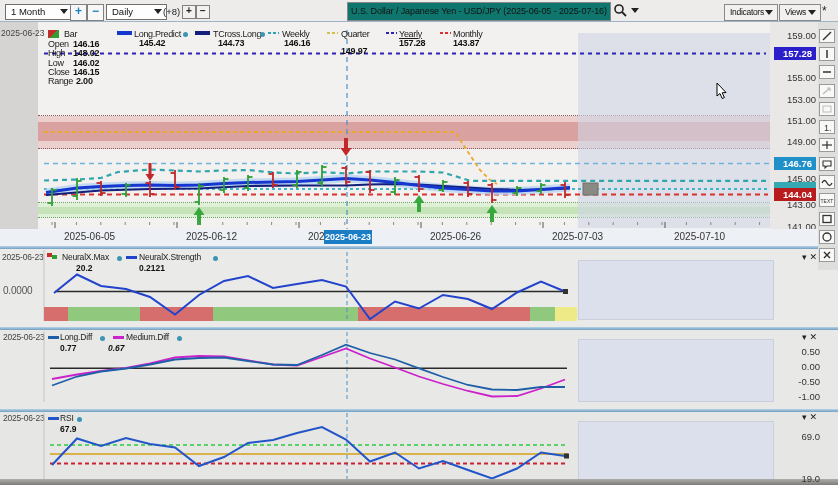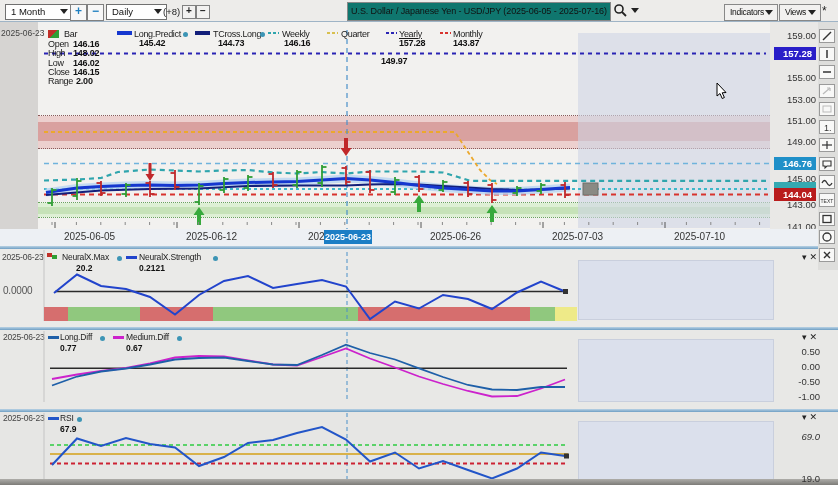--- a/index.html
+++ b/index.html
@@ -245,21 +245,21 @@
   <div class="txt lg" style="left:213px;top:28.5px;">TCross.Long</div>
   <div class="infodot" style="left:260px;top:32px;"></div>
   <div class="txt lgv" style="left:218px;top:38px;">144.73</div>
 
   <div class="legline" style="left:268px;top:32px;width:11px;height:2px;background:repeating-linear-gradient(90deg,#2fa5ad 0 3px,transparent 3px 5px);"></div>
   <div class="txt lg" style="left:282px;top:28.5px;">Weekly</div>
   <div class="txt lgv" style="left:284px;top:38px;">146.16</div>
 
   <div class="legline" style="left:327px;top:32px;width:11px;height:2px;background:repeating-linear-gradient(90deg,#d8c050 0 3px,transparent 3px 5px);"></div>
   <div class="txt lg" style="left:341px;top:28.5px;">Quarter</div>
-  <div class="txt lgv" style="left:341px;top:56px;margin-left:40px;">149.97</div>
+  <div class="txt lgv" style="left:341px;top:46px;">149.97</div>
 
   <div class="legline" style="left:386px;top:32px;width:11px;height:2px;background:repeating-linear-gradient(90deg,#2a24b4 0 3px,transparent 3px 5px);"></div>
   <div class="txt lg" style="left:399px;top:28.5px;text-decoration:underline;">Yearly</div>
   <div class="txt lgv" style="left:399px;top:38px;">157.28</div>
 
   <div class="legline" style="left:440px;top:32px;width:11px;height:2px;background:repeating-linear-gradient(90deg,#d8332e 0 3px,transparent 3px 5px);"></div>
   <div class="txt lg" style="left:453px;top:28.5px;">Monthly</div>
   <div class="txt lgv" style="left:453px;top:38px;">143.87</div>
 
   <div class="txt lg" style="left:48px;top:38.5px;">Open</div>
@@ -333,21 +333,21 @@
   <div class="abs" style="left:0;top:330px;width:838px;height:78px;background:#e8e8e6;"></div>
   <div class="futband" style="left:578px;top:339px;width:196px;height:63px;"></div>
   <div class="phead" style="left:3px;top:332px;color:#444;">2025-06-23</div>
   <div class="legline" style="left:48px;top:336px;width:11px;background:#1e5fa8;"></div>
   <div class="phead" style="left:60px;top:332px;">Long.Diff</div>
   <div class="infodot" style="left:100px;top:336px;"></div>
   <div class="pval" style="left:60px;top:343px;">0.77</div>
   <div class="legline" style="left:113px;top:336px;width:11px;background:#cc22cc;"></div>
   <div class="phead" style="left:126px;top:332px;">Medium.Diff</div>
   <div class="infodot" style="left:177px;top:336px;"></div>
-  <div class="pval" style="left:126px;top:343px;">0.67</div>
+  <div class="pval" style="left:108px;top:343px;font-style:italic;">0.67</div>
   <div class="closer" style="left:802px;top:332px;">▾✕</div>
   <div class="axlab" style="left:776px;top:346px;font-size:9.5px;">0.50</div>
   <div class="axlab" style="left:776px;top:361px;font-size:9.5px;">0.00</div>
   <div class="axlab" style="left:776px;top:376px;font-size:9.5px;">-0.50</div>
   <div class="axlab" style="left:776px;top:391px;font-size:9.5px;">-1.00</div>
   <svg class="abs" style="left:0;top:330px;" width="838" height="78" viewBox="0 330 838 78">
     <line x1="44" y1="331" x2="44" y2="402" stroke="#c4c4c4" stroke-width="1"></line>
     <line x1="347" y1="332" x2="347" y2="402" stroke="#4a90c8" stroke-width="1" stroke-dasharray="4,3"></line>
     <line x1="50" y1="368.3" x2="567" y2="368.3" stroke="#2a2a2a" stroke-width="1.6"></line>
     <polyline points="52,379 77,374.5 101,371 126,368 150,363.5 175,357.5 199,356 224,356.5 248,360.5 273,364.5 297,365.5 322,357 346,348.5 370,358.5 395,367.5 419,376.5 443,384 468,391 492,396.5 517,396 541,388.5 565,379.5" fill="none" stroke="#cc22cc" stroke-width="1.8"></polyline>
@@ -356,21 +356,21 @@
 
   <div class="pborder" style="top:409px;"></div>
   <div class="abs" style="left:0;top:412px;width:838px;height:73px;background:#e6e6e4;"></div>
   <div class="futband" style="left:578px;top:421px;width:196px;height:60px;"></div>
   <div class="phead" style="left:3px;top:413px;color:#444;">2025-06-23</div>
   <div class="legline" style="left:48px;top:417px;width:11px;background:#2255c8;"></div>
   <div class="phead" style="left:60px;top:413px;">RSI</div>
   <div class="infodot" style="left:77px;top:417px;"></div>
   <div class="pval" style="left:60px;top:424px;">67.9</div>
   <div class="closer" style="left:802px;top:412px;">▾✕</div>
-  <div class="axlab" style="left:776px;top:431px;font-size:9.5px;font-style:italic;">69.0</div>
+  <div class="axlab" style="left:776px;top:431px;font-size:9.5px;">69.0</div>
   <div class="axlab" style="left:776px;top:473px;font-size:9.5px;z-index:6;">19.0</div>
   <svg class="abs" style="left:0;top:412px;" width="838" height="73" viewBox="0 412 838 73">
     <line x1="44" y1="413" x2="44" y2="480" stroke="#c4c4c4" stroke-width="1"></line>
     <line x1="347" y1="413" x2="347" y2="480" stroke="#4a90c8" stroke-width="1" stroke-dasharray="4,3"></line>
     <line x1="50" y1="445" x2="568" y2="445" stroke="#2ecc40" stroke-width="1.6" stroke-dasharray="4,3"></line>
     <line x1="50" y1="454" x2="568" y2="454" stroke="#d4a017" stroke-width="1.6"></line>
     <line x1="50" y1="463.5" x2="568" y2="463.5" stroke="#cc2233" stroke-width="1.8" stroke-dasharray="4,3"></line>
     <polyline points="52,465 77,438.5 101,446 126,438 150,444 175,447.5 199,466 224,457 248,443 273,440 297,433 322,427 346,439.5 370,461.5 395,452.5 419,468.5 443,461 468,470 492,478.5 517,468.5 541,452.5 565,456" fill="none" stroke="#2255c8" stroke-width="2"></polyline>
     <rect x="564" y="453.5" width="5" height="5" fill="#333"></rect>
   </svg>

